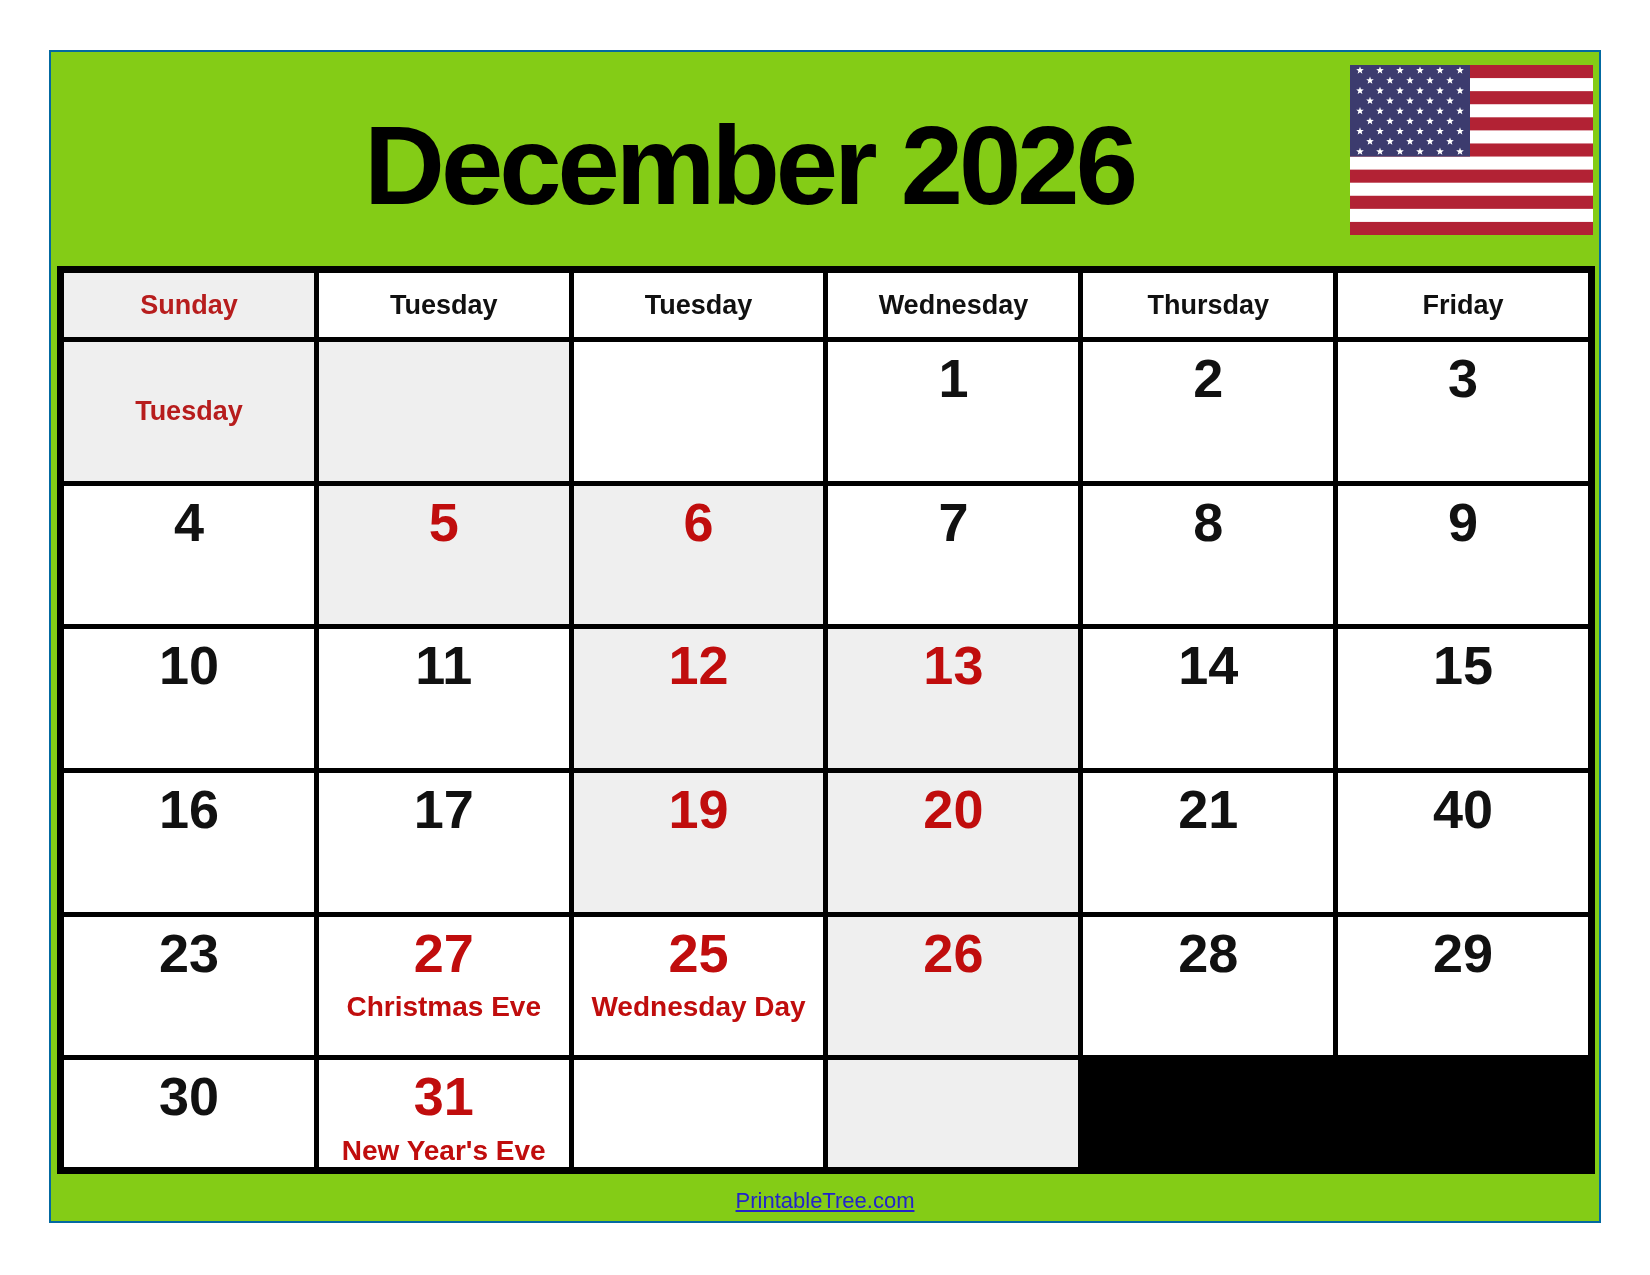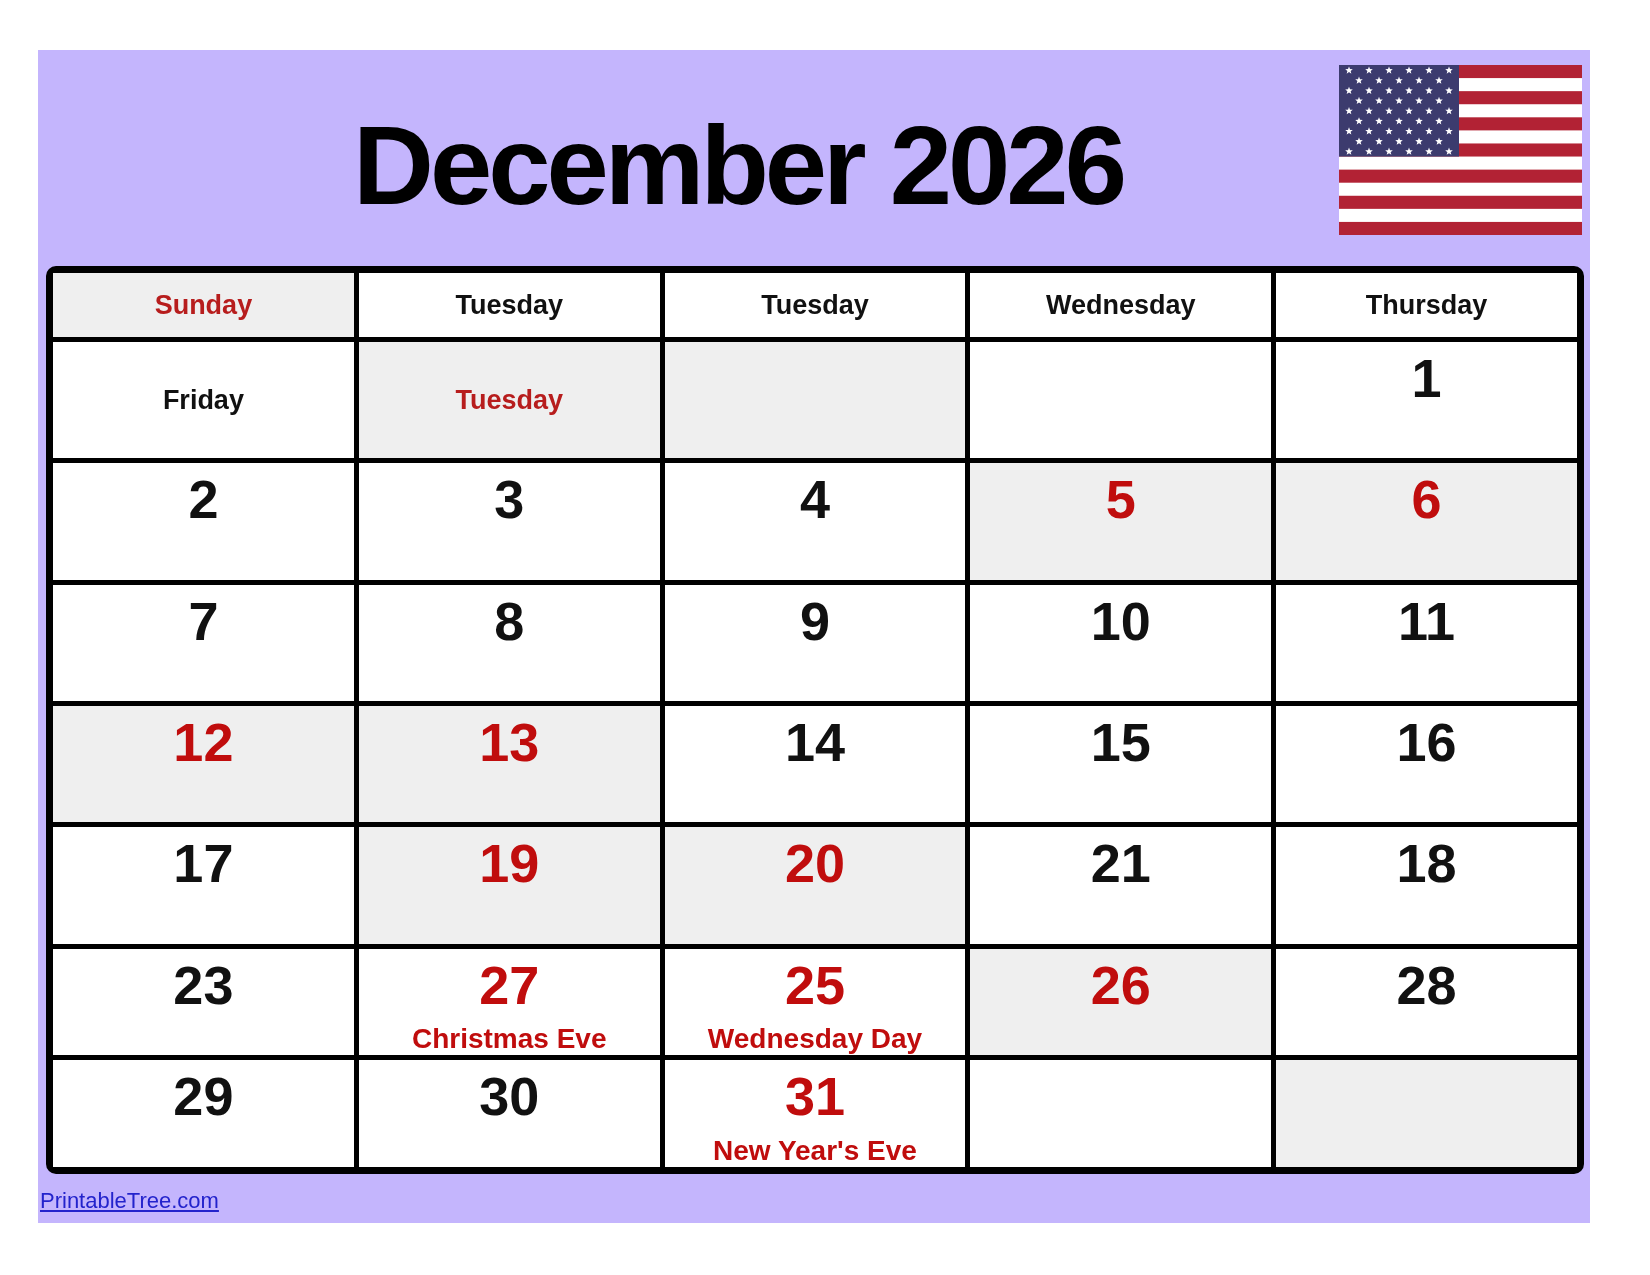--- a/index.html
+++ b/index.html
@@ -4,47 +4,46 @@
 <style>
   html, body { margin:0; padding:0; }
   body {
     width:1650px; height:1275px;
     background:#ffffff;
     position:relative;
     font-family:"Liberation Sans", sans-serif;
     overflow:hidden;
   }
   .page {
-    position:absolute; left:38px; top:50px;
+    position:absolute; left:49px; top:50px;
     width:1552px; height:1173px;
-    border:2px solid #c4b5fd;
+    border:2px solid #0369a1;
     box-sizing:border-box;
-    background:#c4b5fd;
+    background:#84cc16;
   }
   .title {
     position:absolute; top:52px; left:0; width:1396px;
     text-align:center;
     font-size:112px; font-weight:bold; letter-spacing:-4px;
     color:#000000; white-space:nowrap; line-height:1.1;
   }
   .flag {
     position:absolute; top:13px; right:6px;
     width:243px; height:170px;
   }
   .calendar-grid {
     position:absolute; left:6px; top:214px;
     width:1538px; height:908px;
     box-sizing:border-box;
     background:#000000;
     padding:7px;
     display:grid;
-    grid-template-columns:repeat(5, 1fr);
+    grid-template-columns:repeat(6, 1fr);
     grid-template-rows:64px repeat(5, 1fr);
     gap:5px;
-    border-radius:10px;
   }
   .cell {
     background:#ffffff;
     display:flex; flex-direction:column; align-items:center;
     overflow:hidden;
   }
   .cell.weekend { background:#efefef; }
   .cell.header { justify-content:center; }
   .hdr-label { font-size:27px; font-weight:bold; color:#111111; }
   .header.weekend .hdr-label { color:#b71d1d; }
@@ -52,21 +51,21 @@
     font-size:54px; font-weight:bold; color:#111111;
     line-height:1.05; margin-top:8px;
   }
   .cell.weekend .day-num, .cell.red .day-num { color:#c00d0d; }
   .holiday-label {
     font-size:28px; font-weight:bold; color:#c00d0d;
     margin-top:10px; white-space:nowrap;
   }
   .footer {
     position:absolute; bottom:7px; left:0; width:100%;
-    text-align:left;
+    text-align:center;
   }
   .footer-link {
     font-size:22px; color:#2323cc;
     text-decoration:underline; cursor:pointer;
   }
 </style>
 </head>
 <body>
 
 <div class="page">
@@ -221,21 +220,21 @@
       <div class="cell weekend">
         <span class="day-num">19</span>
       </div>
       <div class="cell weekend">
         <span class="day-num">20</span>
       </div>
       <div class="cell">
         <span class="day-num">21</span>
       </div>
       <div class="cell">
-        <span class="day-num">18</span>
+        <span class="day-num">40</span>
       </div>
       <div class="cell">
         <span class="day-num">23</span>
       </div>
       <div class="cell red">
         <span class="day-num">27</span>
         <span class="holiday-label">Christmas Eve</span>
       </div>
       <div class="cell red">
         <span class="day-num">25</span>

